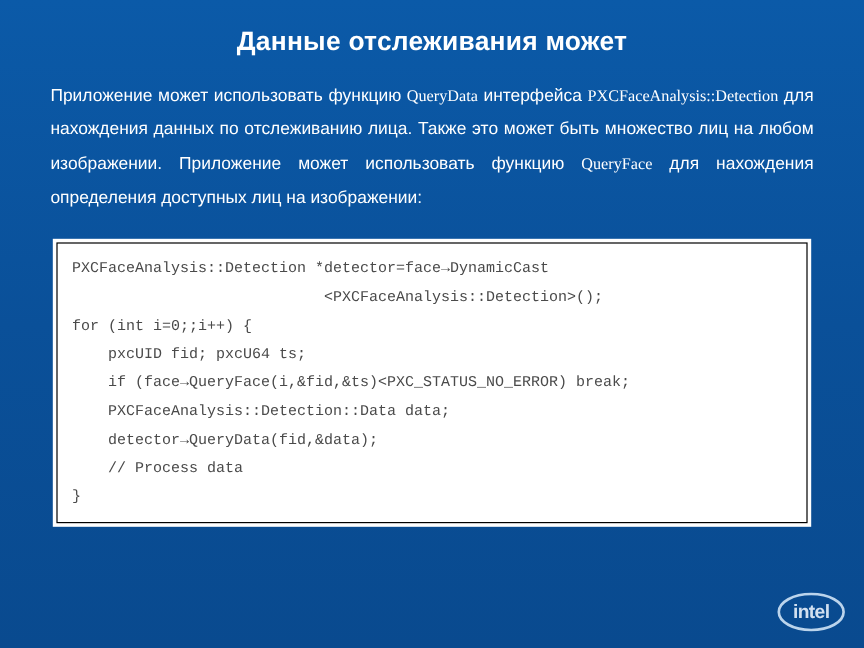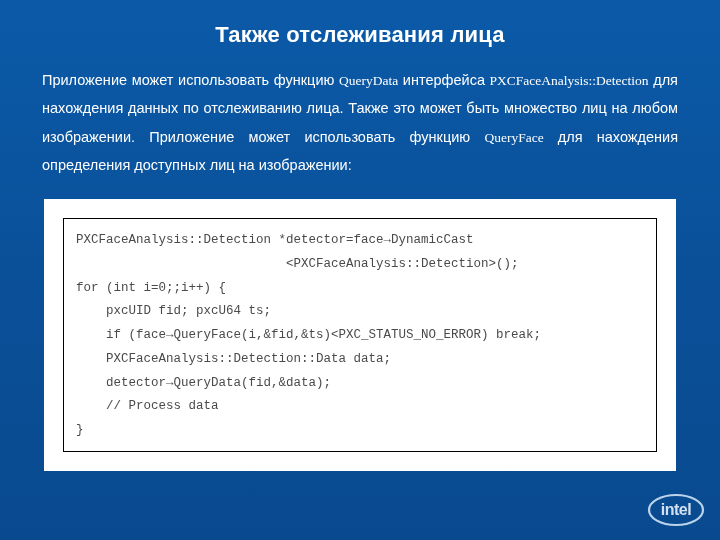--- a/index.html
+++ b/index.html
@@ -27,21 +27,21 @@
     text-align: justify;
     text-justify: inter-word;
   }
   .body-text .api {
     font-family: Liberation Serif, serif;
     font-size: 13.5px;
   }
   .code-wrap {
     margin: 20px 2px 0 2px;
     background: #ffffff;
-    padding: 19px;
+    padding: 3px;
   }
   .code-box {
     border: 1px solid #000000;
     background: #ffffff;
     color: #4a4a4a;
     font-family: "Courier New", Courier, monospace;
     font-size: 12.5px;
     line-height: 1.9;
     padding: 10px 12px 8px 12px;
     white-space: pre;
@@ -65,21 +65,21 @@
     font-family: Arial, sans-serif;
     font-weight: 700;
     font-size: 16px;
     letter-spacing: -0.5px;
   }
 </style>
 </head>
 <body>
 
 <div class="slide">
-  <h1 class="title">Также отслеживания лица</h1>
+  <h1 class="title">Данные отслеживания может</h1>
 
   <p class="body-text">
     <span>Приложение может использовать функцию </span><span class="api">QueryData</span><span> интерфейса </span><span class="api">PXCFaceAnalysis::Detection</span><span> для нахождения данных по отслеживанию лица. Также это может быть множество лиц на любом изображении. Приложение может использовать функцию </span><span class="api">QueryFace</span><span> для нахождения определения доступных лиц на изображении:</span>
   </p>
 
   <div class="code-wrap">
     <div class="code-box">PXCFaceAnalysis::Detection *detector=face→DynamicCast
                             &lt;PXCFaceAnalysis::Detection&gt;();
 for (int i=0;;i++) {
     pxcUID fid; pxcU64 ts;

